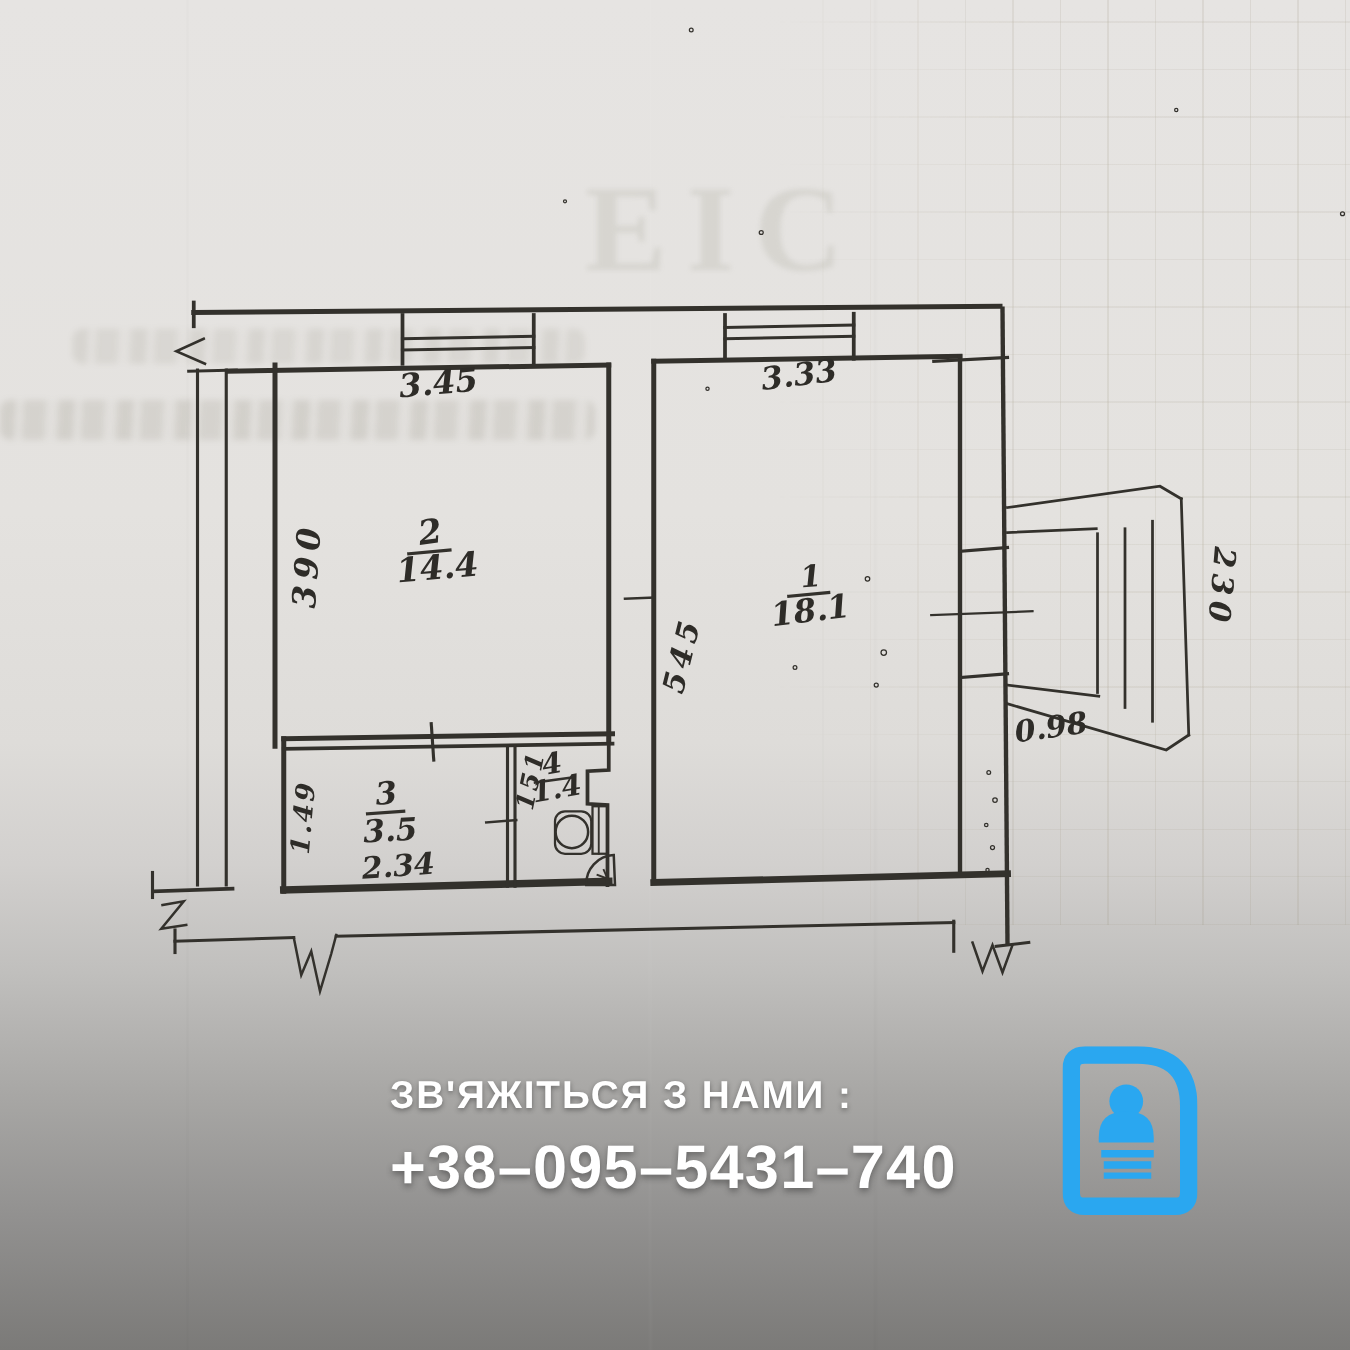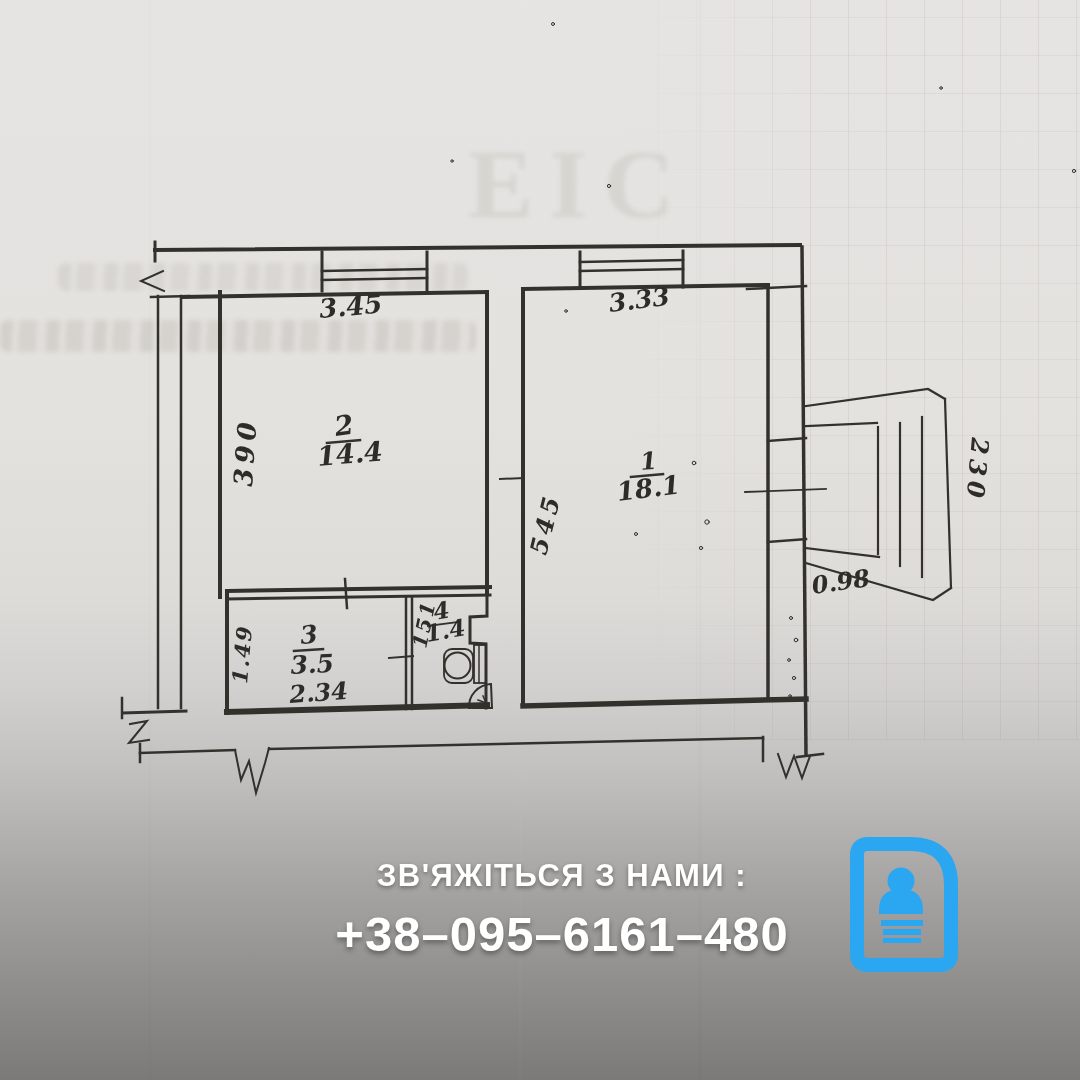--- a/index.html
+++ b/index.html
@@ -23,22 +23,22 @@
   .bleed1{left:58px;top:263px;width:410px;height:28px;opacity:.42;}
   .bleed2{left:0px;top:320px;width:476px;height:32px;opacity:.55;}
   .watermark{position:absolute;left:468px;top:128px;width:280px;
     font-family:"Liberation Serif",serif;font-size:98px;font-weight:bold;
     letter-spacing:16px;color:rgba(145,140,124,.16);filter:blur(2px);}
   svg.plan{position:absolute;left:0;top:0;}
   svg.plan path, svg.plan line, svg.plan rect, svg.plan circle{
     stroke:#33312c;fill:none;stroke-linecap:square;}
   svg.plan text{font-family:"DejaVu Serif",serif;font-style:italic;
     font-weight:bold;fill:#2e2c28;}
-  .contact-block{position:absolute;left:292px;top:858px;width:540px;
-    text-align:center;color:#ffffff;}
+  .contact-block{position:absolute;left:312px;top:858px;width:540px;
+    text-align:left;color:#ffffff;}
   .contact-label{font-size:31px;font-weight:bold;letter-spacing:1.5px;
     text-shadow:0 2px 4px rgba(30,30,30,.45);}
   .contact-phone{margin-top:12px;font-size:49px;font-weight:bold;letter-spacing:1px;
     text-shadow:0 3px 5px rgba(30,30,30,.45);}
   svg.contact-icon{position:absolute;left:850px;top:837px;}
 </style>
 </head>
 <body>
 
 <div class="canvas">
@@ -177,21 +177,21 @@
       <text font-size="21" letter-spacing="2" transform="translate(247,684) rotate(-85)">1.49</text>
       <text x="290" y="703" font-size="24" transform="rotate(-4 290 703)">2.34</text>
       <text font-size="20" letter-spacing="2" transform="translate(426,649) rotate(-78)">151</text>
       <text x="813" y="594" font-size="24" transform="rotate(-8 813 594)">0.98</text>
       <text font-size="24" letter-spacing="5" transform="translate(972,437) rotate(95)">230</text>
     </g>
   </svg>
 
   <div class="contact-block">
     <div class="contact-label">ЗВ'ЯЖІТЬСЯ З НАМИ :</div>
-    <div class="contact-phone">+38–095–6161–480</div>
+    <div class="contact-phone">+38–095–5431–740</div>
   </div>
 
   <svg class="contact-icon" width="108" height="135" viewBox="0 0 108 135">
     <path d="M7,18 Q7,7 18,7 L60,7 Q101,7 101,48 L101,117 Q101,128 90,128 L18,128 Q7,128 7,117 Z" fill="none" stroke="#2aa7f0" stroke-width="14"></path>
     <circle cx="51" cy="44" r="13.5" fill="#2aa7f0"></circle>
     <path d="M29,73 Q29,52 51,52 Q73,52 73,73 L73,77 L29,77 Z" fill="#2aa7f0"></path>
     <rect x="31" y="83" width="42" height="6" fill="#2aa7f0"></rect>
     <rect x="33" y="92" width="38" height="6" fill="#2aa7f0"></rect>
     <rect x="33" y="101" width="38" height="5" fill="#2aa7f0"></rect>
   </svg>

